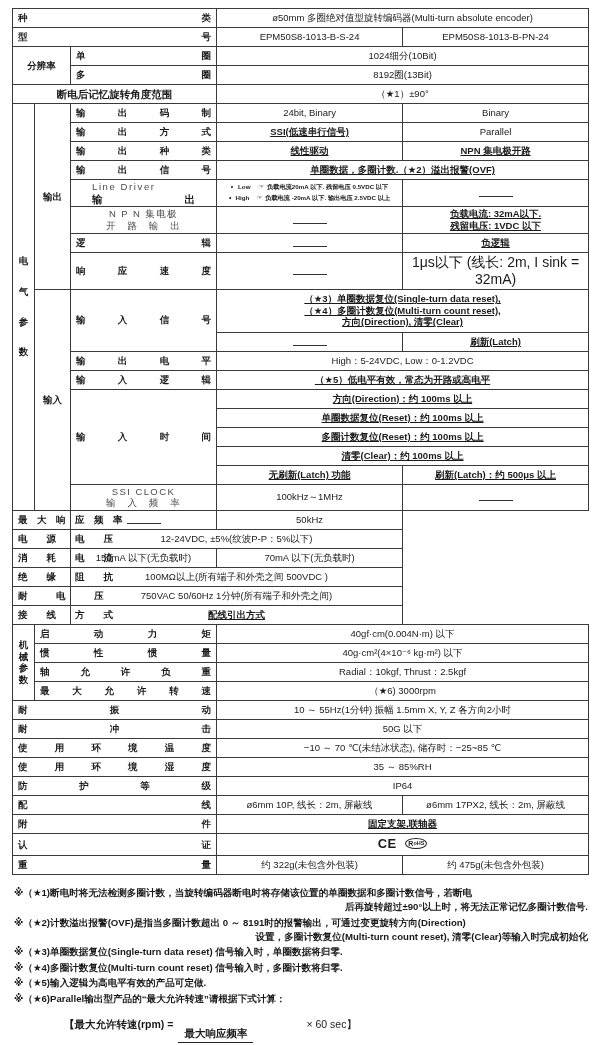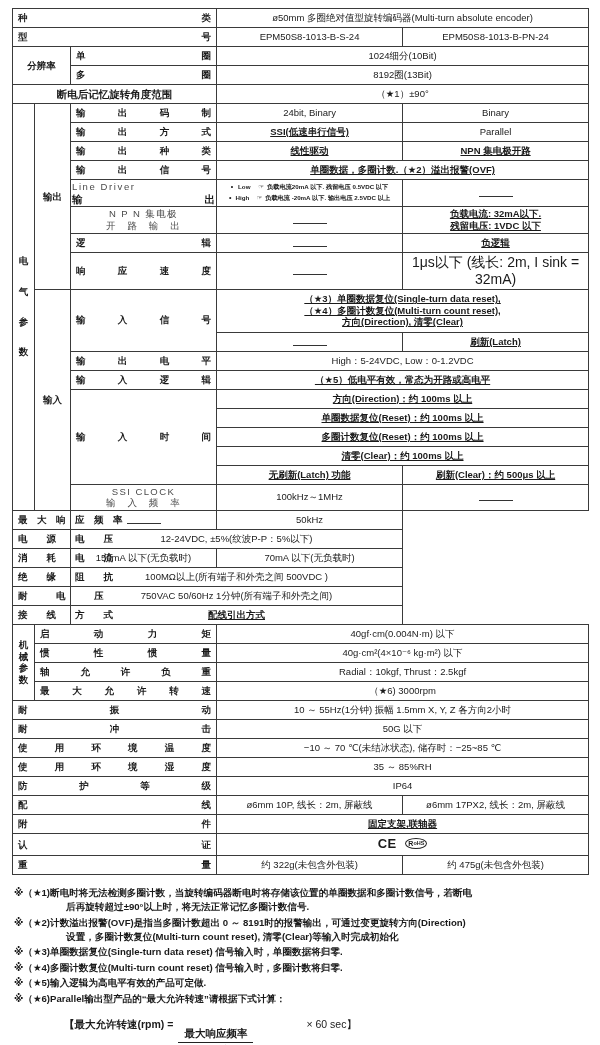--- a/index.html
+++ b/index.html
@@ -101,21 +101,21 @@
     line-height: 1.5;
     font-weight: bold;
     color: #1a1a1a;
   }
   .note {
     display: flex;
     margin-bottom: 1px;
   }
   .note .mark { flex: 0 0 auto; white-space: nowrap; }
   .note .body { flex: 1 1 auto; }
-  .note .body .cont { display: block; padding-left: 16px; }
+  .note .body .cont { display: block; padding-left: 16px; text-align: right; }
 
   .formula {
     margin: 12px 0 0 0;
     padding-left: 52px;
     font-size: 10.5px;
     font-weight: bold;
     display: flex;
     align-items: flex-start;
   }
   .frac {
@@ -195,21 +195,21 @@
     <td class="val b">线性驱动</td>
     <td class="val b">NPN 集电极开路</td>
   </tr>
 
   <tr>
     <td class="rh">输　出　信　号</td>
     <td class="val b" colspan="2">单圈数据，多圈计数.（★2）溢出报警(OVF)</td>
   </tr>
 
   <tr>
-    <td class="rh lat" style="text-align:left;text-align-last:left;padding:1px 1px !important">
+    <td class="rh lat" style="text-align:left;text-align-last:left;padding:1px 21px !important">
       <div style="letter-spacing:1.6px">Line Driver</div>
       <div style="letter-spacing:0;font-weight:bold;color:#1a1a1a;font-size:10.5px;text-align:justify;text-align-last:justify">输　　　　出</div>
     </td>
     <td class="ld">
       <div class="ldrow">
         <span style="font-size:7px">•</span><span class="lbl">Low</span><span class="hand">☞</span><span>负载电流20mA 以下. 残留电压 0.5VDC 以下</span>
       </div>
       <div class="ldrow">
         <span style="font-size:7px">•</span><span class="lbl">High</span><span class="hand">☞</span><span>负载电流 -20mA 以下. 输出电压 2.5VDC 以上</span>
       </div>
@@ -274,21 +274,21 @@
     <td class="val b" colspan="2">单圈数据复位(Reset)：约 100ms 以上</td>
   </tr>
   <tr>
     <td class="val b" colspan="2">多圈计数复位(Reset)：约 100ms 以上</td>
   </tr>
   <tr>
     <td class="val b" colspan="2">清零(Clear)：约 100ms 以上</td>
   </tr>
   <tr>
     <td class="val b">无刷新(Latch) 功能</td>
-    <td class="val b">刷新(Clear)：约 500μs 以上</td>
+    <td class="val b">刷新(Latch)：约 500μs 以上</td>
   </tr>
 
   <tr>
     <td class="rh lat" style="padding:1px 5px !important">
       <div style="letter-spacing:1.4px;font-weight:normal">SSI CLOCK</div>
       <div style="letter-spacing:1.2px;font-weight:normal">输　入　频　率</div>
     </td>
     <td class="val">100kHz～1MHz</td>
     <td class="val"><span class="dashline"></span></td>
   </tr>

